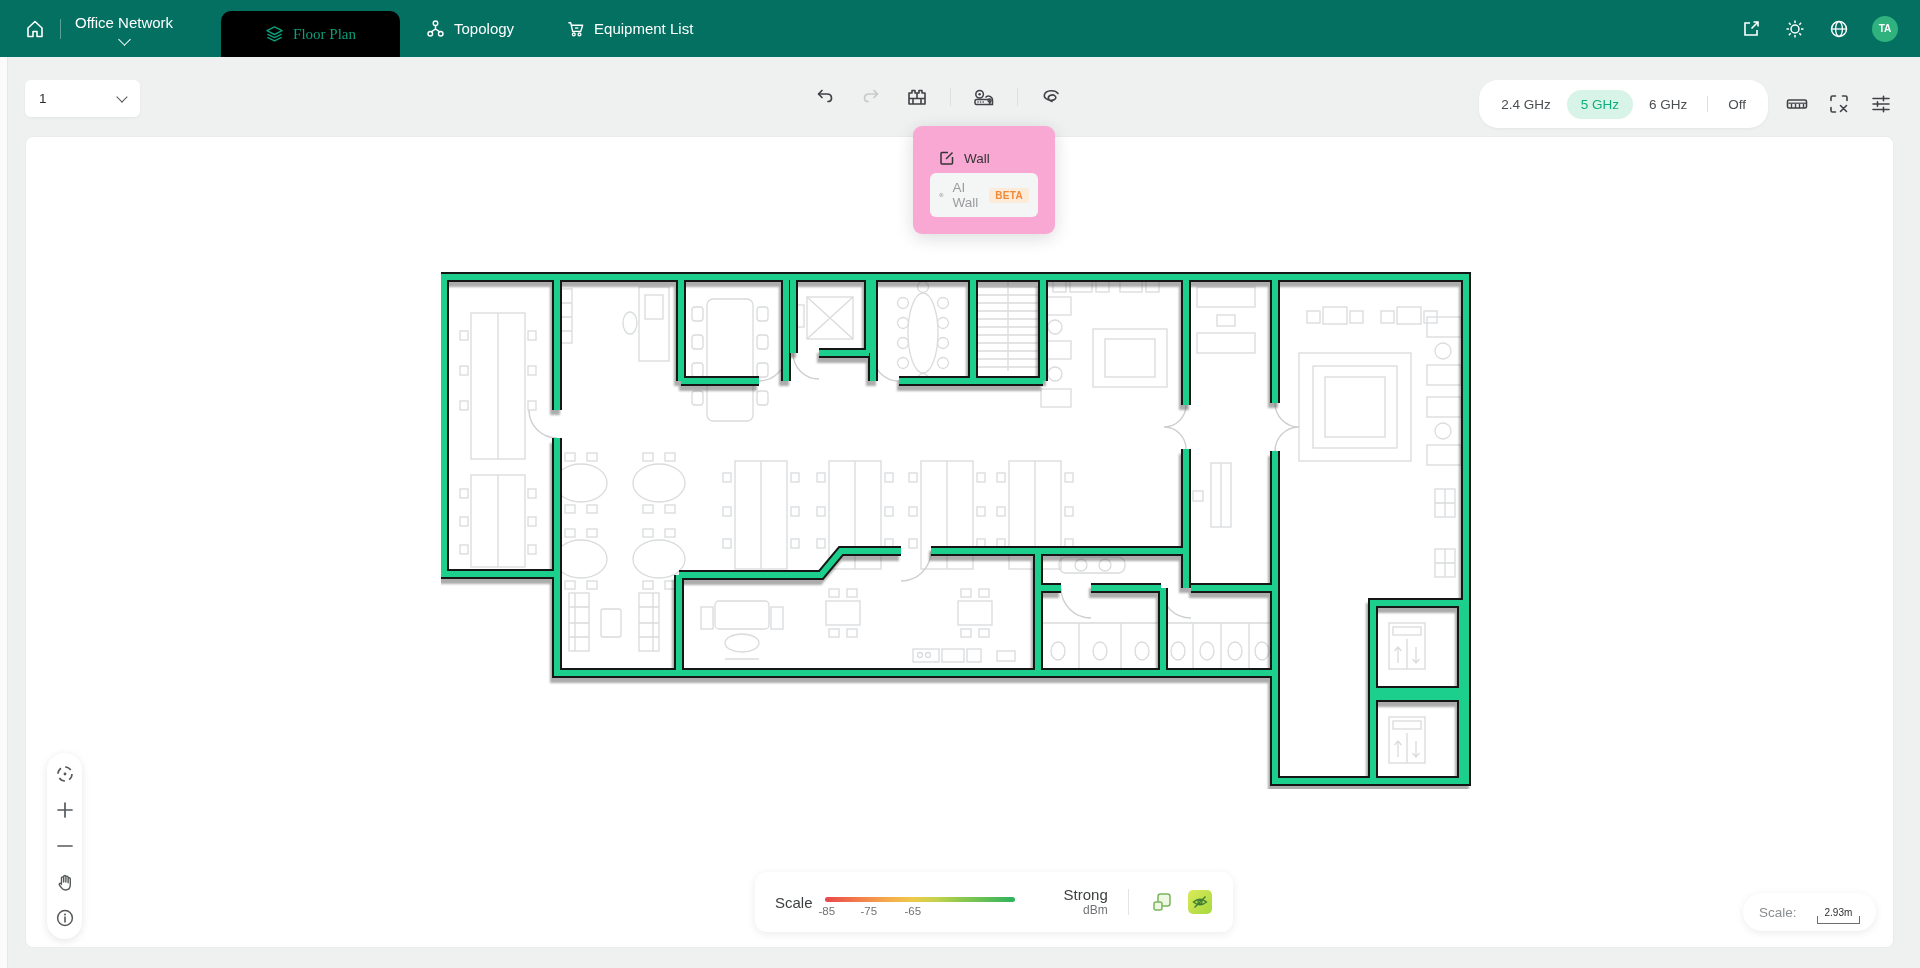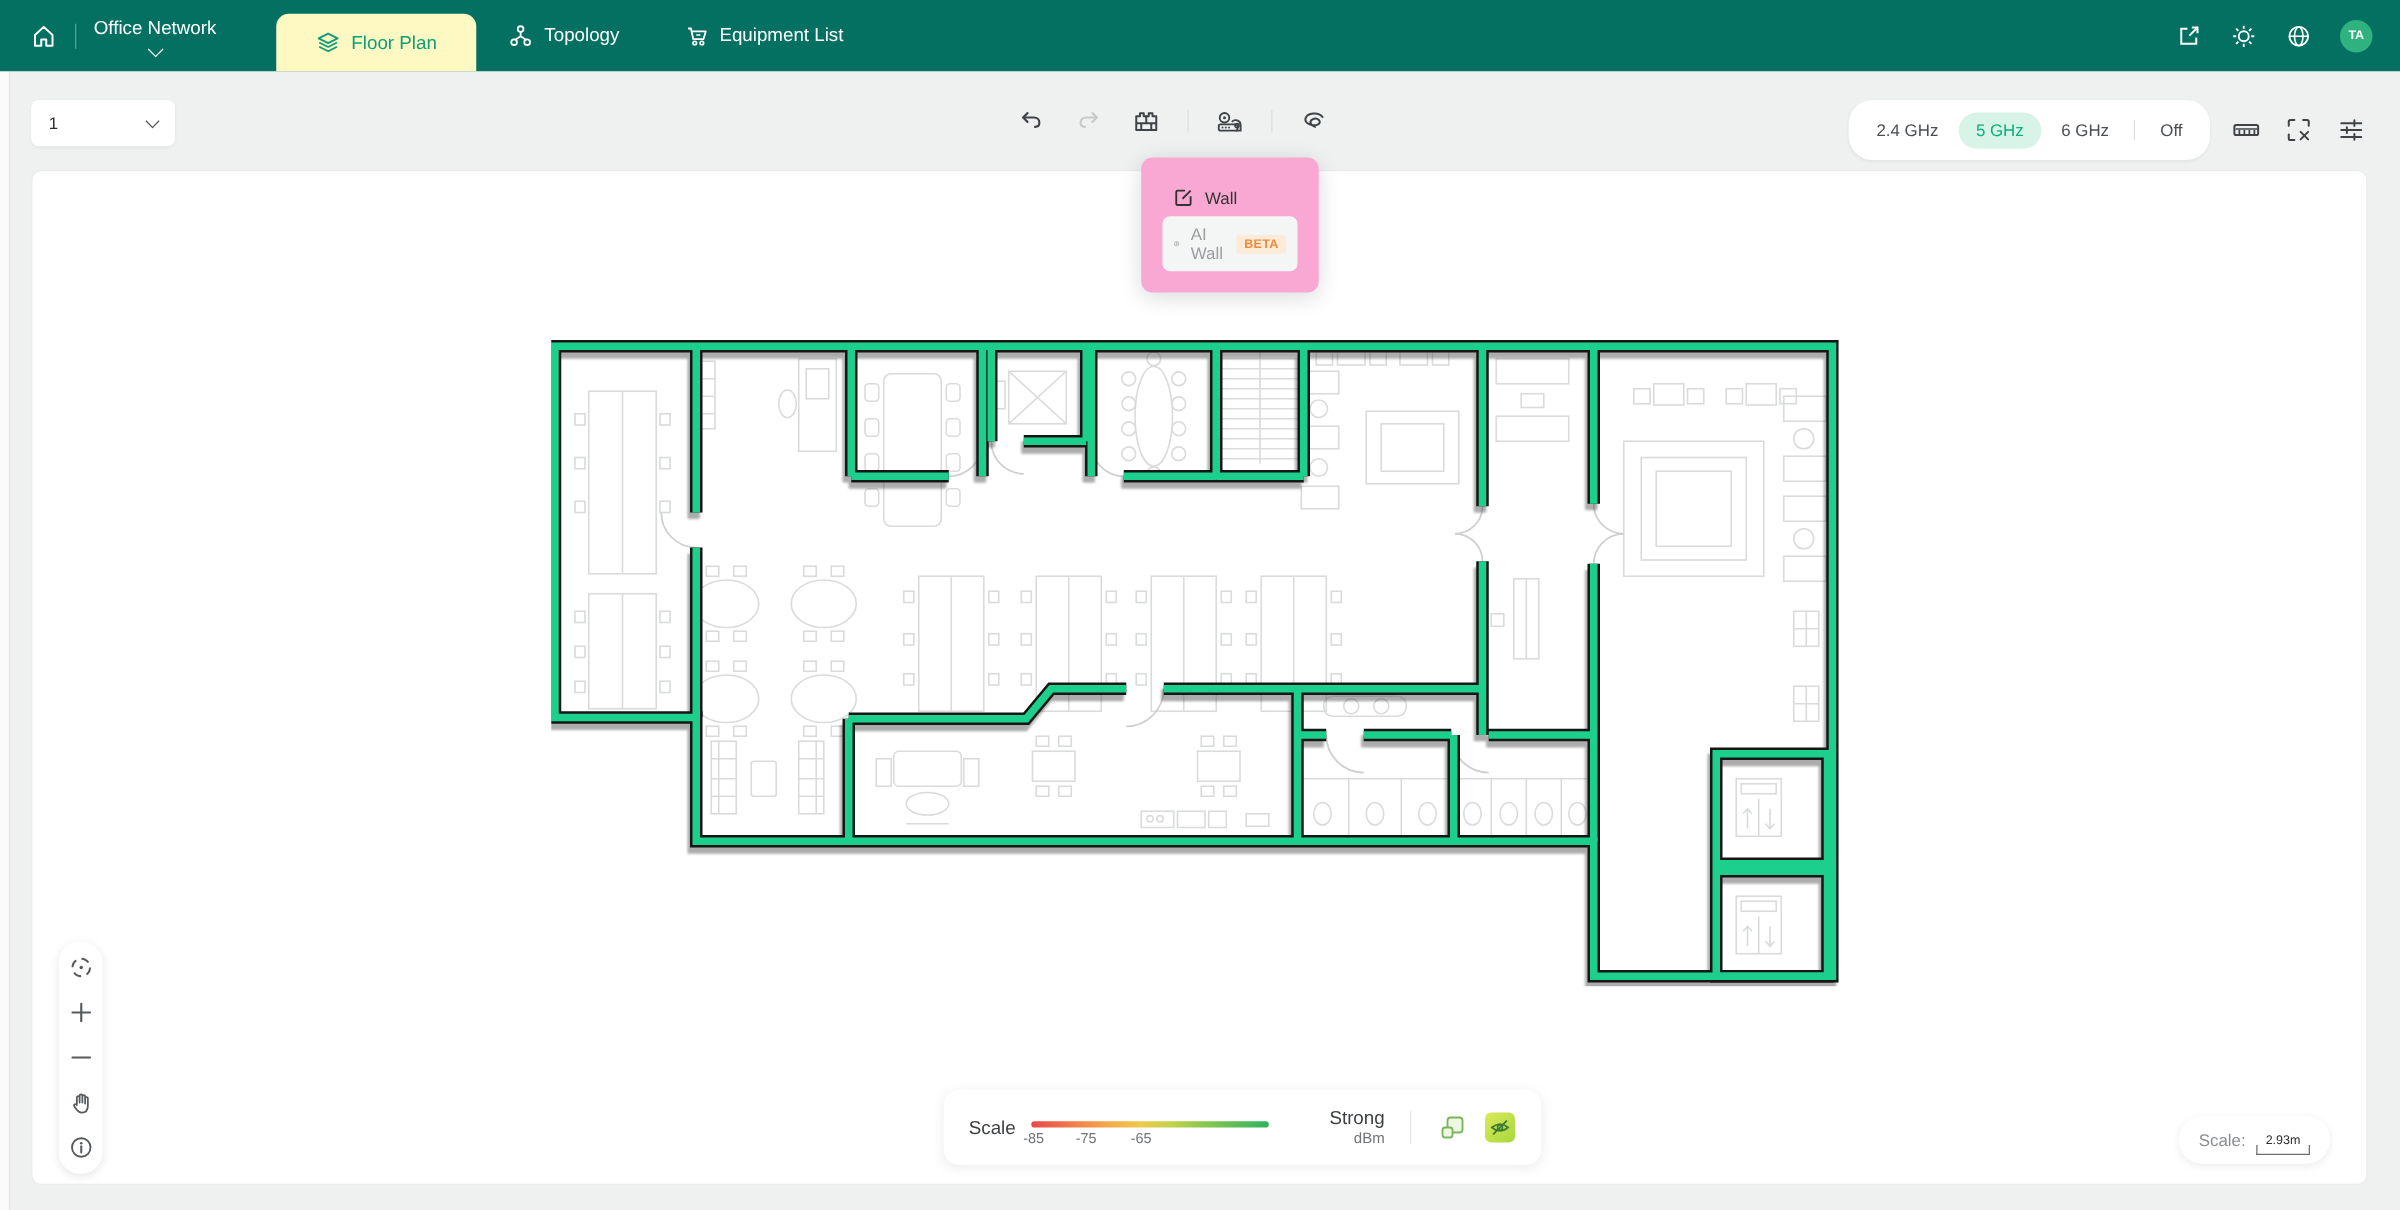--- a/index.html
+++ b/index.html
@@ -10,22 +10,22 @@
   .header { position:absolute; left:0; top:0; width:1920px; height:57px;
     background:#037062; display:flex; align-items:stretch; z-index:30; }
   .hleft { display:flex; align-items:center; padding-left:24px; gap:14px; }
   .hdivider { width:1px; height:20px; background:rgba(255,255,255,.35); }
   .netname { color:#fff; font-size:15px; display:flex; align-items:center; gap:8px; cursor:pointer;flex-direction:column; }
   .chev { width:9px; height:9px; border-right:1.8px solid #fff; border-bottom:1.8px solid #fff;
     transform:rotate(45deg); margin-top:-4px; }
   .tabs { display:flex; align-items:flex-end; margin-left:48px; }
   .tab { display:flex; align-items:center; gap:9px; color:#fff; font-size:15px;
     padding:0 26px; height:57px; cursor:pointer; }
-  .tab.active { background:#fef9c3; color:#0b9e79; height:46px; margin-bottom:0;
-    border-radius:10px 10px 0 0; align-self:flex-end; padding:0 32px; }
+  .tab.active { background:#000000; color:#0b9e79; height:46px; margin-bottom:0;
+    border-radius:10px 10px 0 0; align-self:flex-end; padding:0 44px;font-family:Liberation Serif, serif; }
   .hright { margin-left:auto; display:flex; align-items:center; gap:22px; padding-right:22px; }
   .hicon { width:22px; height:22px; display:flex; align-items:center; justify-content:center; cursor:pointer; }
   .avatar { width:26px; height:26px; border-radius:50%; background:#2fb27d; color:#fff;
     font-size:10px; font-weight:bold; display:flex; align-items:center; justify-content:center; cursor:pointer; }
 
   
   .leftstrip { position:absolute; left:0; top:57px; width:8px; height:911px;
     background:#fbfbfb; border-right:1px solid #e7e7e7; }
 
   
@@ -82,21 +82,21 @@
   .lg-strongcol { display:flex; flex-direction:column; align-items:flex-end; line-height:1.15;margin-left:37px; }
   .lg-unit { font-size:12px; color:#6f7375; }
   .lg-sep { width:1px; height:26px; background:#e2e4e5; margin:0 8px; }
   .lg-iconbtn { width:26px; height:26px; display:flex; align-items:center; justify-content:center; cursor:pointer; }
   .eyebox { width:24px; height:24px; border-radius:5px;
     background:linear-gradient(135deg,#dcea5a,#a6d83e); display:flex; align-items:center; justify-content:center; }
 
   
   .scalebox { position:absolute; left:1743px; top:893px; height:38px; background:#fff;
     border-radius:19px; box-shadow:0 2px 8px rgba(0,0,0,.08); display:flex; align-items:center;
-    padding:0 16px; gap:8px; z-index:20; }
+    padding:0 16px; gap:20px; z-index:20; }
   .sc-label { font-size:13.5px; color:#8a8e90; }
   .sc-valwrap { position:relative; padding:0 8px 3px 8px; }
   .sc-val { font-size:10px; color:#2c2e30; }
   .sc-bracket { position:absolute; left:0; right:0; bottom:-1px; height:8px;
     border-left:1.6px solid #6b6e70; border-right:1.6px solid #6b6e70; border-bottom:1.6px solid #6b6e70; }
 
   svg.ic { display:block; }
 </style>
 </head>
 <body>

